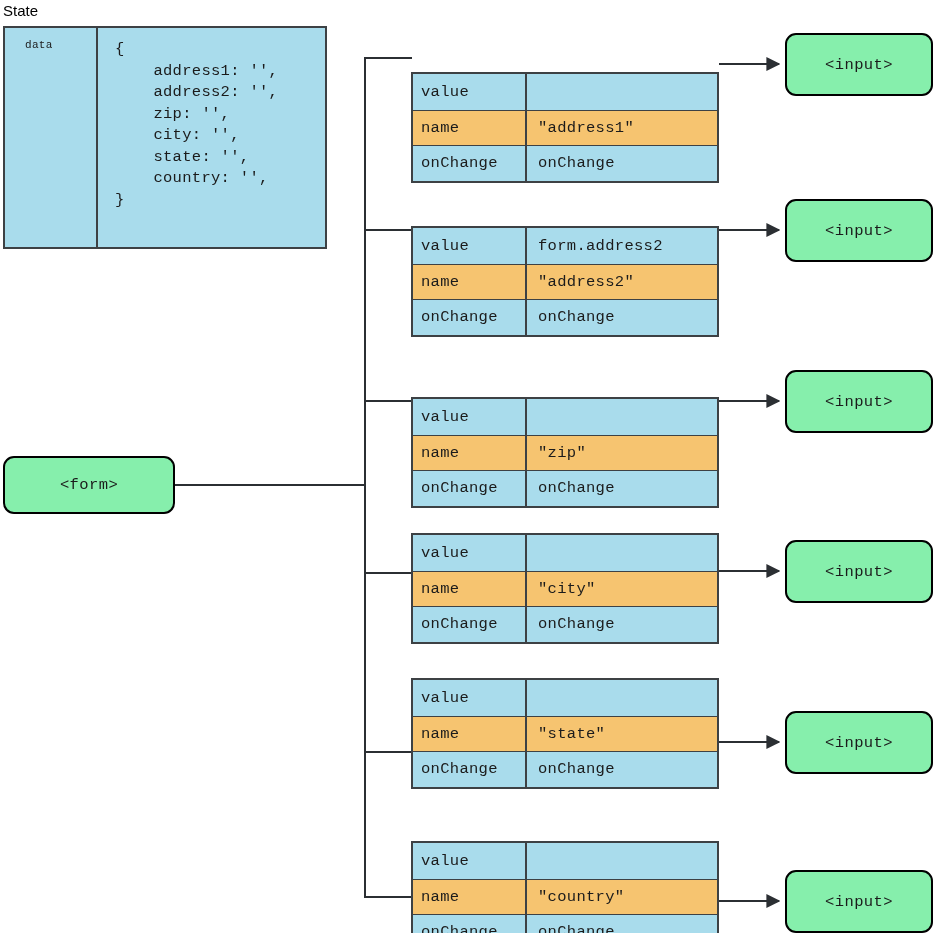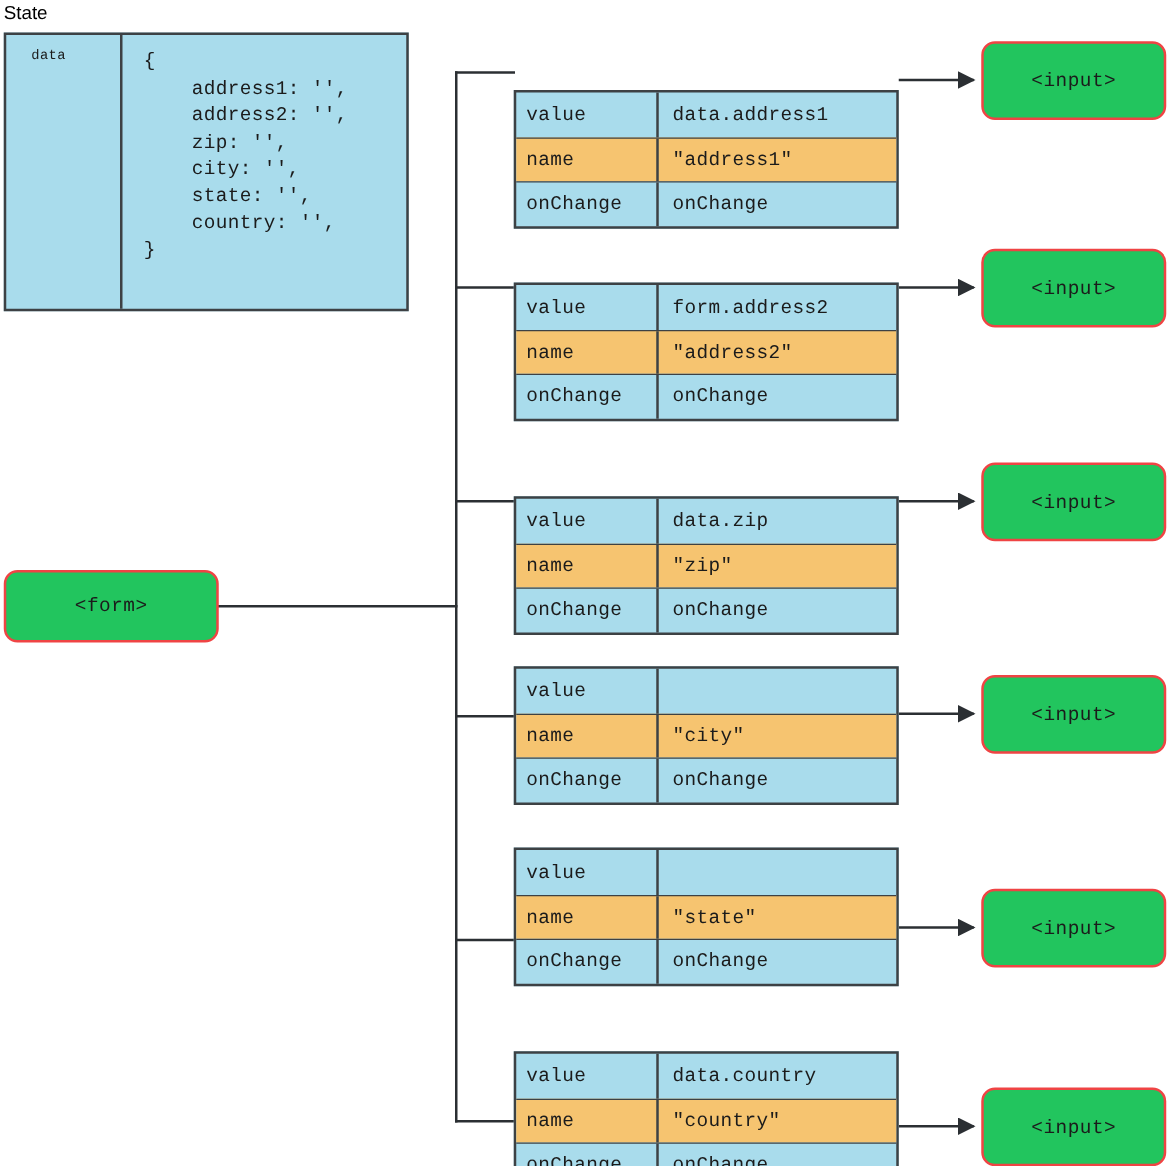--- a/index.html
+++ b/index.html
@@ -76,22 +76,22 @@
     font-size: 15.5px;
     color: #1b1b1b;
     letter-spacing: 0.3px;
     line-height: 21.5px;
     white-space: pre;
   }
 
   
   .node-box {
     position: absolute;
-    background: #22c55e;
-    border: 2px solid #ef4444;
+    background: #86efac;
+    border: 2px solid #000000;
     border-radius: 11px;
     box-sizing: border-box;
     display: flex;
     align-items: center;
     justify-content: center;
     font-family: "Liberation Mono", monospace;
     font-size: 15.5px;
     color: #1b1b1b;
     letter-spacing: 0.4px;
     white-space: pre;
@@ -187,21 +187,20 @@
     state: '',
     country: '',
 }</div>
   </div>
 
   <div class="node-box" style="left:3px; top:456px; width:172px; height:58px;">&lt;form&gt;</div>
 
   <div class="props-table" style="left:411px; top:40px;">
     <div class="props-row">
       <div class="props-cell key">value</div>
-      <div class="props-cell val">data.address1</div>
     </div>
     <div class="props-row highlight">
       <div class="props-cell key">name</div>
       <div class="props-cell val">"address1"</div>
     </div>
     <div class="props-row">
       <div class="props-cell key">onChange</div>
       <div class="props-cell val">onChange</div>
     </div>
   </div>
@@ -217,21 +216,20 @@
     </div>
     <div class="props-row">
       <div class="props-cell key">onChange</div>
       <div class="props-cell val">onChange</div>
     </div>
   </div>
 
   <div class="props-table" style="left:411px; top:365px;">
     <div class="props-row">
       <div class="props-cell key">value</div>
-      <div class="props-cell val">data.zip</div>
     </div>
     <div class="props-row highlight">
       <div class="props-cell key">name</div>
       <div class="props-cell val">"zip"</div>
     </div>
     <div class="props-row">
       <div class="props-cell key">onChange</div>
       <div class="props-cell val">onChange</div>
     </div>
   </div>
@@ -260,21 +258,20 @@
     </div>
     <div class="props-row">
       <div class="props-cell key">onChange</div>
       <div class="props-cell val">onChange</div>
     </div>
   </div>
 
   <div class="props-table" style="left:411px; top:809px;">
     <div class="props-row">
       <div class="props-cell key">value</div>
-      <div class="props-cell val">data.country</div>
     </div>
     <div class="props-row highlight">
       <div class="props-cell key">name</div>
       <div class="props-cell val">"country"</div>
     </div>
     <div class="props-row">
       <div class="props-cell key">onChange</div>
       <div class="props-cell val">onChange</div>
     </div>
   </div>

